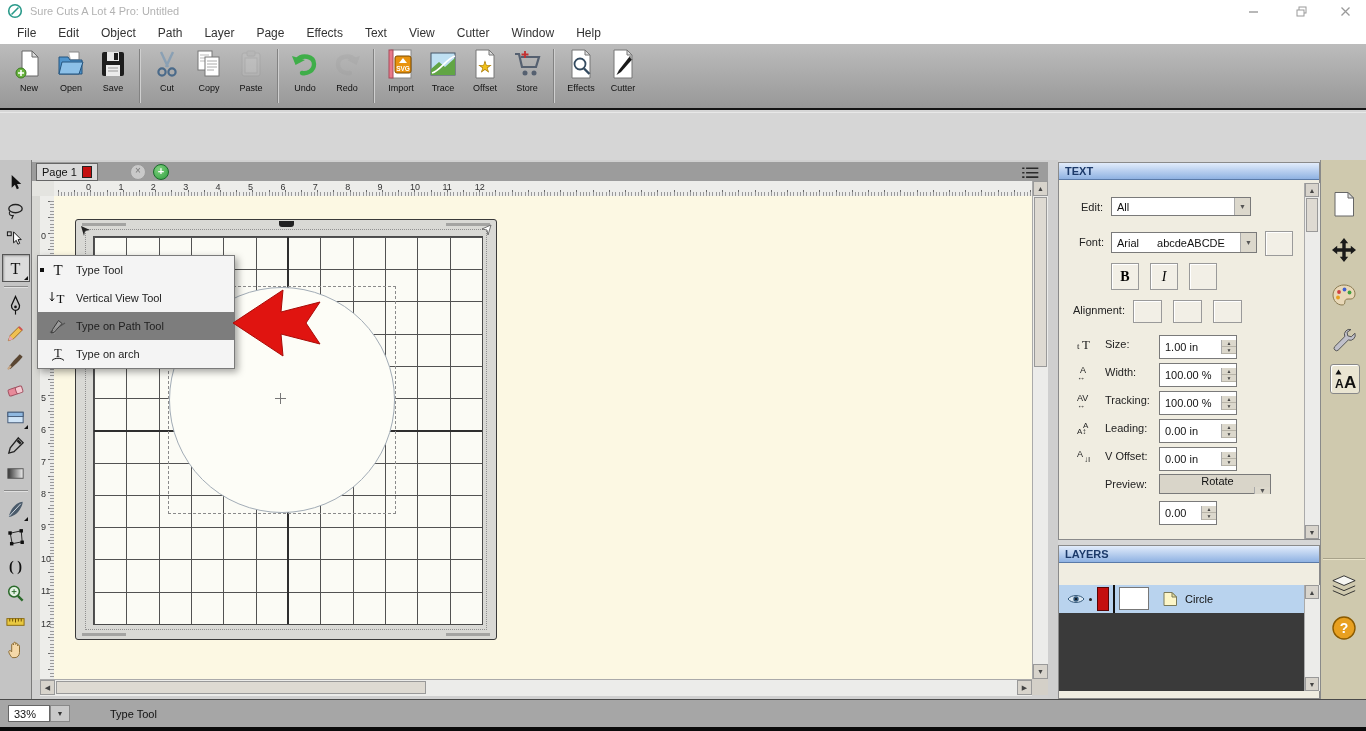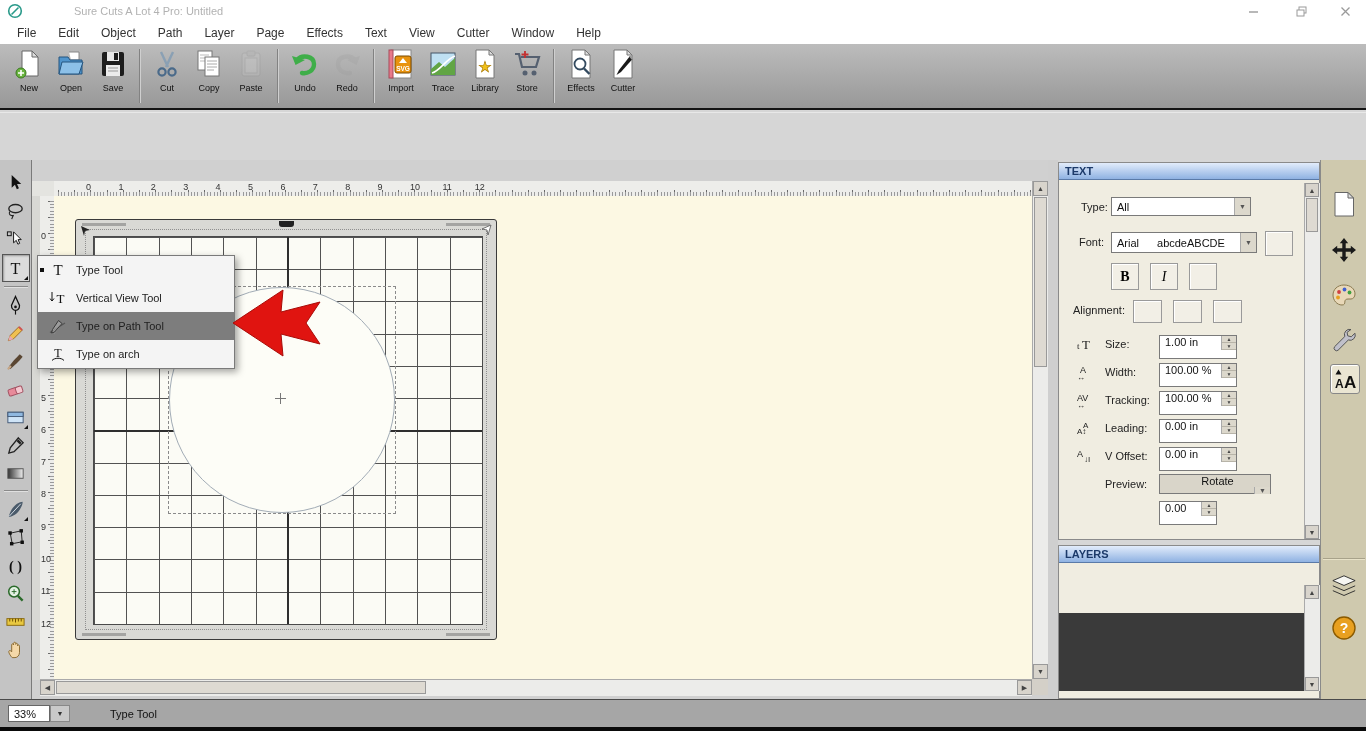--- a/index.html
+++ b/index.html
@@ -4,21 +4,21 @@
 <style>
   html,body{margin:0;padding:0;background:#888;}
   #app{position:relative;width:1366px;height:731px;background:#d6d6d6;font-family:"Liberation Sans",sans-serif;overflow:hidden;user-select:none;}
   .abs{position:absolute;}
   svg{display:block;}
 
   
   .titlebar{position:absolute;left:0;top:0;width:1366px;height:22px;background:#ffffff;}
   .logo{position:absolute;left:7px;top:3px;width:16px;height:16px;}
   .logo svg{width:16px;height:16px;}
-  .wtitle{position:absolute;left:30px;top:5px;font-size:11px;color:#b2b2b2;margin-left:44px;}
+  .wtitle{position:absolute;left:30px;top:5px;font-size:11px;color:#b2b2b2;}
   .winbtn{position:absolute;top:0;width:30px;height:22px;display:flex;align-items:center;justify-content:center;}
   .winbtn svg{width:11px;height:11px;}
 
   
   .menubar{position:absolute;left:0;top:22px;width:1366px;height:22px;background:#ffffff;padding-left:6px;box-sizing:border-box;}
   .mitem{display:inline-block;padding:4px 11px 0 11px;font-size:12px;color:#333;}
 
   
   .toolbar{position:absolute;left:0;top:44px;width:1366px;height:66px;background:linear-gradient(#bcbcbc,#989898);border-bottom:2px solid #141414;display:flex;align-items:flex-start;padding:3px 0 0 8px;box-sizing:border-box;}
   .tbtn{width:42px;height:58px;display:flex;flex-direction:column;align-items:center;padding-top:2px;}
@@ -81,21 +81,21 @@
   .gapstrip{position:absolute;left:1048px;top:160px;width:10px;height:539px;background:#cfcfcf;}
 
   
   .panel{position:absolute;background:#f0ede1;border:1px solid #8a8a8a;box-sizing:border-box;}
   .phead{height:17px;background:linear-gradient(#e2ecfb,#8fb2e2);border-bottom:1px solid #5a7aa8;font-size:11px;font-weight:bold;color:#1c3a6a;padding:2px 0 0 6px;box-sizing:border-box;}
   .plabel{position:absolute;font-size:11px;color:#222;}
   .combo{position:absolute;background:#fff;border:1px solid #7a7a7a;font-size:11px;color:#111;display:flex;align-items:center;padding-left:5px;box-sizing:border-box;}
   .combo .arr{margin-left:auto;width:15px;align-self:stretch;background:#dcd8cc;border-left:1px solid #aaa;display:flex;align-items:center;justify-content:center;font-size:7px;color:#555;}
   .combo.gray{background:#d9d5c9;flex-direction:column;}
   .sqbtn{position:absolute;background:#f2efe6;border:1px solid #9a9a9a;box-shadow:1px 1px 0 #fff inset;display:flex;align-items:center;justify-content:center;}
-  .spin{position:absolute;height:24px;background:#fff;border:1px solid #7a7a7a;font-size:11px;color:#111;display:flex;align-items:flex-start;box-sizing:border-box;}
+  .spin{position:absolute;height:24px;background:#fff;border:1px solid #7a7a7a;font-size:11px;color:#111;display:flex;align-items:center;box-sizing:border-box;}
   .spin .val{flex:1;display:flex;align-items:center;padding-left:5px;}
   .spin .ud{width:14px;display:flex;flex-direction:column;border-left:1px solid #aaa;}
   .spin .ud span{flex:1;background:#dcd8cc;font-size:5px;color:#444;display:flex;align-items:center;justify-content:center;border-bottom:1px solid #b8b4a8;}
   .fico{position:absolute;width:22px;height:16px;}
   .fico svg{width:22px;height:16px;}
   .pscroll{position:absolute;width:15px;background:#ececea;border-left:1px solid #aaa;}
 
   
   .colhead{position:absolute;left:0px;top:18px;width:260px;height:20px;background:linear-gradient(#bcbcbc,#8c8c8c);border-top:1px solid #666;border-bottom:1px solid #555;}
   .colhead .cht{position:absolute;left:0;top:3px;width:100%;text-align:center;font-size:11px;color:#f6f6f6;}
@@ -274,21 +274,21 @@
         <span class="tlabel">Trace</span>
       </div>
       <div class="tbtn">
         <span class="ticon">
           <svg viewBox="0 0 30 30">
             <path d="M6 1h13l5 5v23H6z" fill="#fff" stroke="#777"></path>
             <path d="M19 1l5 5h-5z" fill="#ddd" stroke="#777"></path>
             <text x="15" y="23" font-size="15" fill="#f0c018" stroke="#a87808" stroke-width="0.6" text-anchor="middle">★</text>
           </svg>
         </span>
-        <span class="tlabel">Library</span>
+        <span class="tlabel">Offset</span>
       </div>
       <div class="tbtn">
         <span class="ticon">
           <svg viewBox="0 0 30 30">
             <path d="M3 5h4l3 13h14l3-10H9" fill="none" stroke="#556070" stroke-width="2.2"></path>
             <circle cx="13" cy="24" r="2.5" fill="#556070"></circle>
             <circle cx="22" cy="24" r="2.5" fill="#556070"></circle>
             <path d="M13 2v7M9.5 5.5h7" stroke="#c43030" stroke-width="1.8"></path>
           </svg>
         </span>
@@ -469,20 +469,34 @@
         <span>
           <svg viewBox="0 0 22 22">
             <path d="M7.5 19.5c-2-2-4.3-6-3.3-7s2.1 0 2.8 1V6.2c0-1.6 2-1.6 2 0V4.6c0-1.6 2.2-1.6 2.2 0v1c0-1.5 2-1.5 2 .2v1.4c0-1.4 2-1.3 2 .3v6.5c0 3-2 5.5-4.7 5.5z" fill="#f4d8a8" stroke="#8a6a30"></path>
           </svg>
         </span>
       </div>
     </div>
 
   <div class="canvasframe"></div>
 
+  <div class="tabbar">
+    <div class="tab">
+      <span>Page 1</span>
+      <span class="swatch"></span>
+    </div>
+    <div class="tabclose">×</div>
+    <div class="tabadd">+</div>
+    <div class="tabopts">
+        <svg viewBox="0 0 18 12">
+          <path d="M5.5 2h11M5.5 6h11M5.5 10h11" stroke="#2a2a2a" stroke-width="1.4"></path>
+          <path d="M2 2h2M2 6h2M2 10h2" stroke="#2a2a2a" stroke-width="1.4"></path>
+        </svg>
+      </div>
+  </div>
 
   <div class="rcorner"></div>
   <div class="hruler"></div>
   <div class="lstrip"></div>
   <div class="vruler"></div>
 
   <div class="canvas">
     <div class="mat">
       <div class="mat-hatch"></div>
       <div class="cornertxt" style="left:6px;top:3px;width:44px;"></div>
@@ -517,21 +531,21 @@
     <div class="sbthumb" style="left:16px;top:1px;width:370px;height:13px;"></div>
     <div class="sbbtn" style="right:0;top:0;width:15px;height:15px;">▶</div>
   </div>
   <div class="sbcorner"></div>
 
   <div class="gapstrip"></div>
 
   <div class="panel" style="left:1058px;top:162px;width:262px;height:378px;">
     <div class="phead"><span>TEXT</span></div>
 
-    <span class="plabel" style="left:22px;top:38px;">Type:</span>
+    <span class="plabel" style="left:22px;top:38px;">Edit:</span>
     <div class="combo" style="left:52px;top:34px;width:140px;height:19px;">
       <span>All</span>
         <span class="arr">▼</span>
     </div>
 
     <span class="plabel" style="left:20px;top:73px;">Font:</span>
     <div class="combo" style="left:52px;top:69px;width:146px;height:21px;">
       <span>Arial</span>
       <span style="margin-left:18px;">abcdeABCDE</span>
       <span class="arr">▼</span>
@@ -673,20 +687,40 @@
 
     <div class="pscroll" style="left:245px;top:20px;height:356px;">
       <div class="sbbtn" style="left:0;top:0;width:14px;height:14px;">▲</div>
       <div class="sbthumb" style="left:1px;top:15px;width:12px;height:34px;"></div>
       <div class="sbbtn" style="left:0;bottom:0;width:14px;height:14px;">▼</div>
     </div>
   </div>
 
   <div class="panel" style="left:1058px;top:545px;width:262px;height:154px;">
     <div class="phead"><span>LAYERS</span></div>
+    <div class="lrow">
+      <span class="abs" style="left:8px;top:8px;width:18px;height:12px;">
+          <svg viewBox="0 0 18 12">
+            <path d="M1 6c3.2-4.6 12.8-4.6 16 0-3.2 4.6-12.8 4.6-16 0z" fill="#d8e6f2" stroke="#33587a"></path>
+            <circle cx="9" cy="6" r="2.7" fill="#33587a"></circle>
+            <circle cx="9" cy="6" r="1.1" fill="#0a0a0a"></circle>
+          </svg>
+        </span>
+      <span class="abs" style="left:30px;top:13px;width:3px;height:3px;background:#222;border-radius:50%;"></span>
+      <span class="abs" style="left:38px;top:2px;width:12px;height:24px;background:#c40f0f;border:1px solid #5a0505;box-sizing:border-box;"></span>
+      <span class="abs" style="left:54px;top:0;width:2px;height:28px;background:#111;"></span>
+      <span class="abs" style="left:60px;top:2px;width:30px;height:23px;background:#fff;border:1px solid #777;box-sizing:border-box;"></span>
+      <span class="abs" style="left:103px;top:6px;width:16px;height:16px;">
+          <svg viewBox="0 0 16 16">
+            <path d="M2 1.5h8l4.5 4.5v8.5H2z" fill="#fdf6c8" stroke="#7a7a5a"></path>
+            <path d="M10 1.5L14.5 6H10z" fill="#e8e0a0" stroke="#7a7a5a"></path>
+          </svg>
+        </span>
+      <span class="abs" style="left:126px;top:8px;font-size:11px;color:#111;">Circle</span>
+    </div>
     <div class="ldark"></div>
     <div class="pscroll" style="left:245px;top:39px;height:106px;">
       <div class="sbbtn" style="left:0;top:0;width:14px;height:14px;">▲</div>
       <div class="sbbtn" style="left:0;bottom:0;width:14px;height:14px;">▼</div>
     </div>
   </div>
 
   <div class="dock">
     <div class="dockbtn" style="top:30px;">
         <span>

